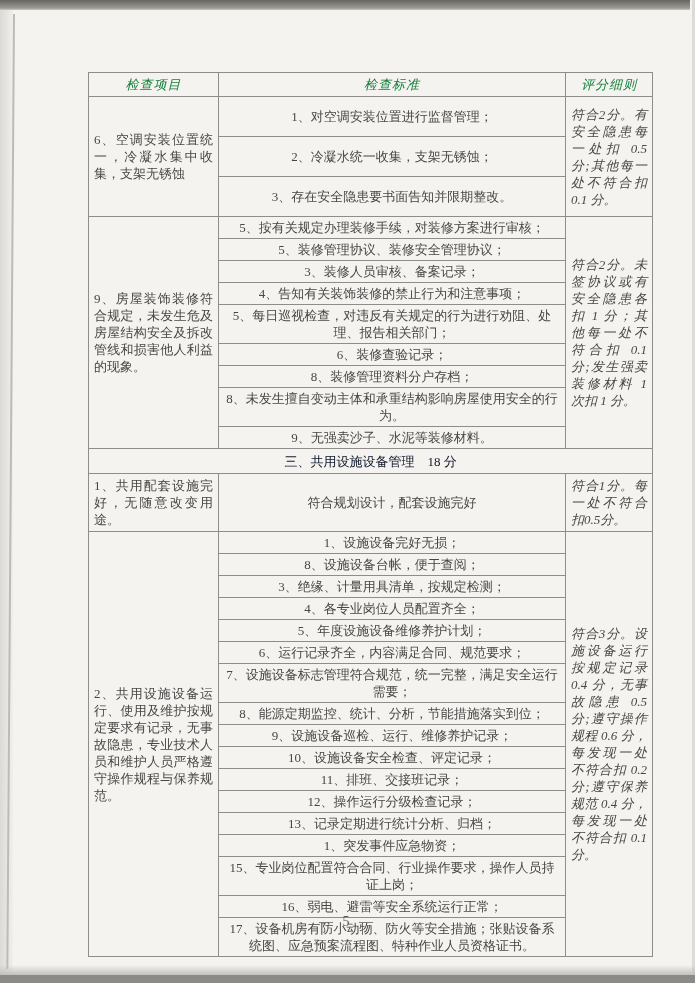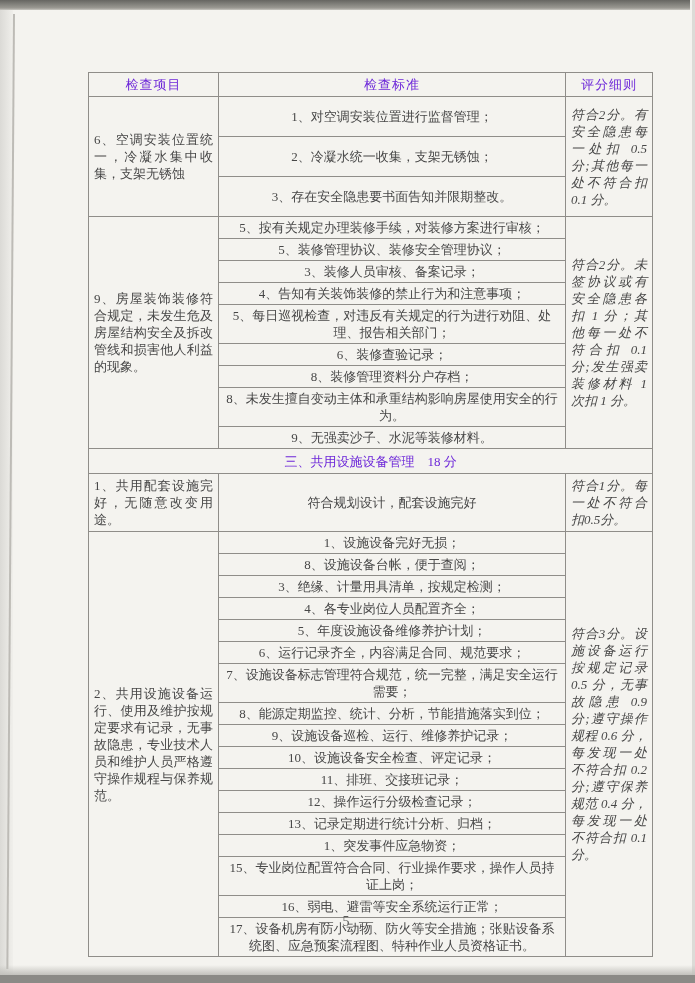--- a/index.html
+++ b/index.html
@@ -57,21 +57,22 @@
     line-height:17px;
     vertical-align:middle;
     padding:2px 5px;
     word-break:break-all;
   }
   th.col-head{
     font-size:14px;
     font-weight:bold;
     text-align:center;
     letter-spacing:1px;
-    color:#6d28d9;
+    color:#15803d;
+    font-style:italic;
   }
   td.c-item{
     text-align:justify;
     line-height:19px;
     padding:2px 6px;
   }
   td.c-std{
     text-align:center;
     line-height:17px;
     padding:2px 7px;
@@ -79,21 +80,21 @@
   td.c-score{
     text-align:justify;
     line-height:19px;
     padding:3px 4px;
     font-style:italic;
   }
   td.c-title{
     text-align:center;
     font-weight:bold;
     font-size:14px;
-    color:#6d28d9;
+    color:#0f172a;
   }
   tr.h-header{height:24px;}
   tr.h-s6{height:40px;}
   tr.h-s7{height:21px;}
   tr.h-title{height:25px;}
   tr.h-r1{height:58px;}
   tr.h-r2{height:22px;}
   
   .footer{
     position:absolute;left:0;top:914px;width:695px;
@@ -177,21 +178,21 @@
 
       <tr class="h-r1">
         <td class="c-item">1、共用配套设施完好，无随意改变用途。</td>
         <td class="c-std">符合规划设计，配套设施完好</td>
         <td class="c-score">符合1分。每一处不符合扣0.5分。</td>
       </tr>
 
       <tr class="h-r2">
         <td class="c-item" rowspan="17">2、共用设施设备运行、使用及维护按规定要求有记录，无事故隐患，专业技术人员和维护人员严格遵守操作规程与保养规范。</td>
         <td class="c-std">1、设施设备完好无损；</td>
-        <td class="c-score" rowspan="17">符合3分。设施设备运行按规定记录 0.5 分，无事故隐患 0.9 分;遵守操作规程 0.6 分，每发现一处不符合扣 0.2 分;遵守保养规范 0.4 分，每发现一处不符合扣 0.1 分。</td>
+        <td class="c-score" rowspan="17">符合3分。设施设备运行按规定记录 0.4 分，无事故隐患 0.5 分;遵守操作规程 0.6 分，每发现一处不符合扣 0.2 分;遵守保养规范 0.4 分，每发现一处不符合扣 0.1 分。</td>
       </tr>
       <tr class="h-r2">
           <td class="c-std">8、设施设备台帐，便于查阅；</td>
         </tr>
       <tr class="h-r2">
           <td class="c-std">3、绝缘、计量用具清单，按规定检测；</td>
         </tr>
       <tr class="h-r2">
           <td class="c-std">4、各专业岗位人员配置齐全；</td>
         </tr>

